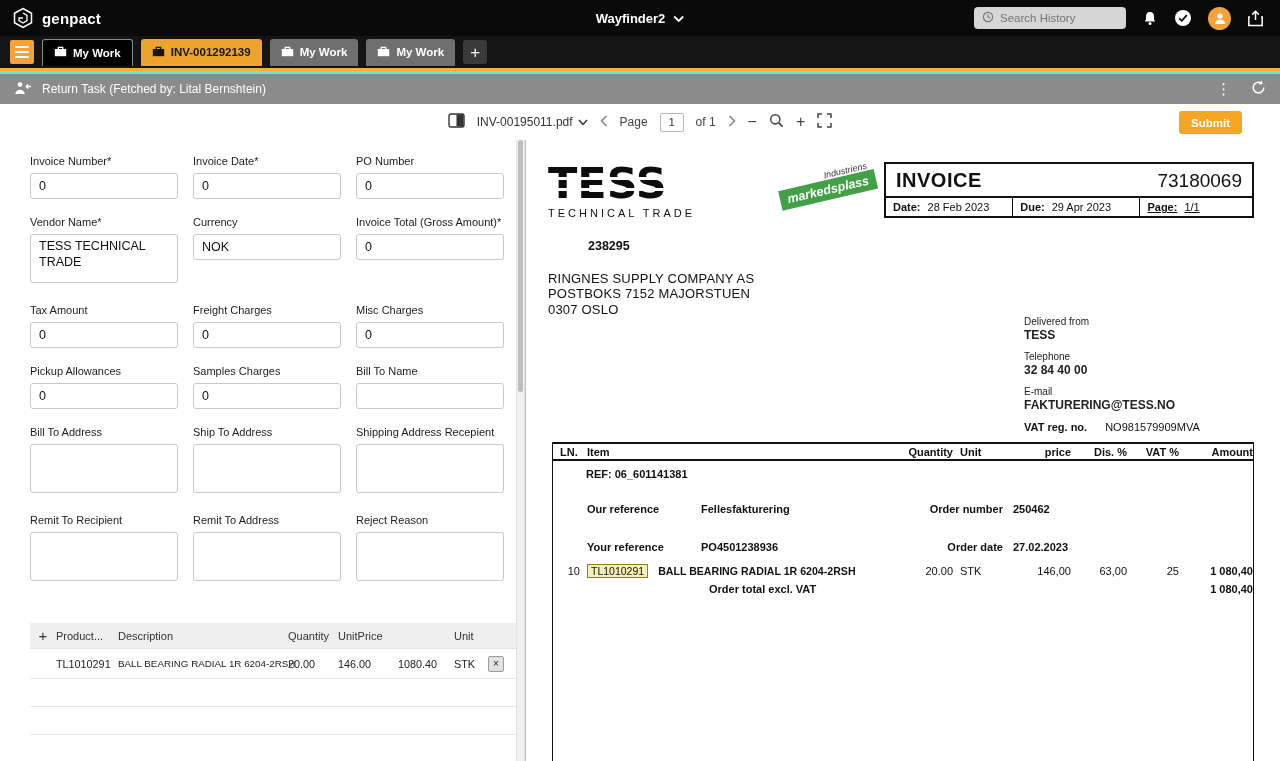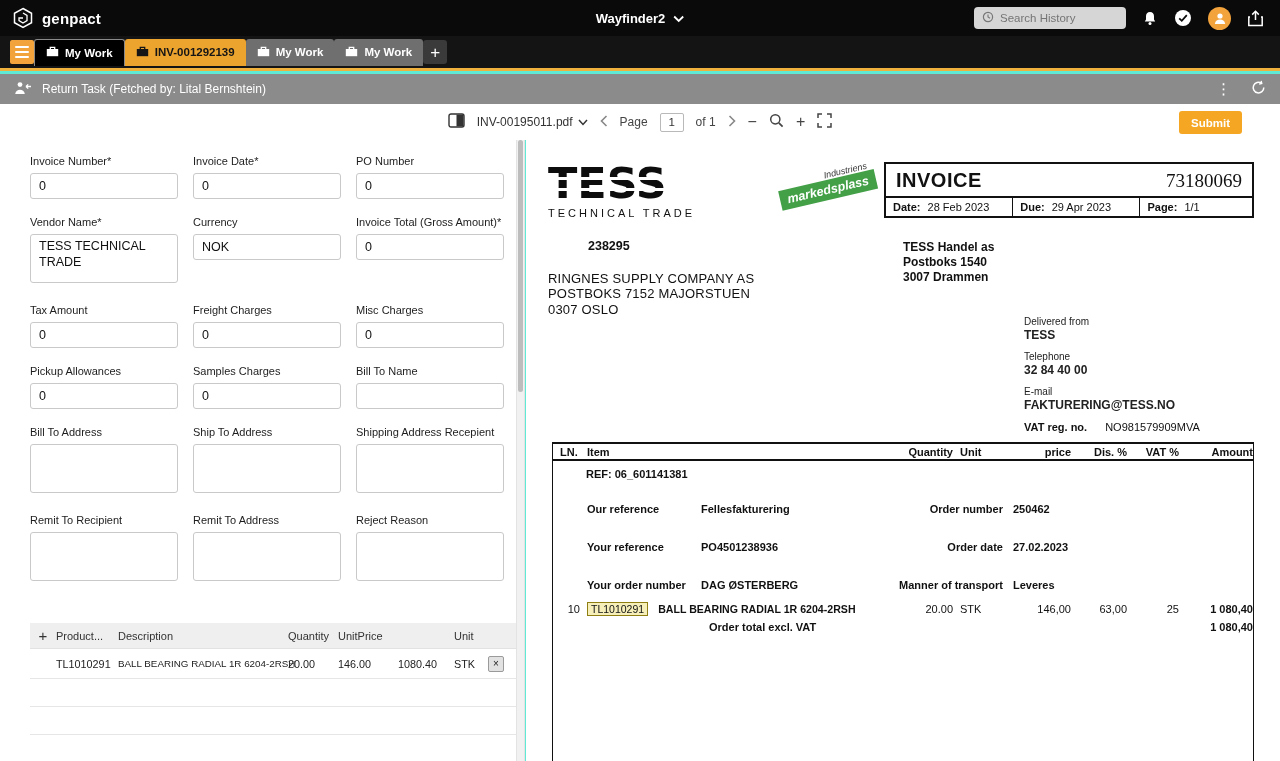--- a/index.html
+++ b/index.html
@@ -10,21 +10,21 @@
   .topbar { position:absolute; top:0; left:0; right:0; height:36px; background:#0a0a0a; display:flex; align-items:center; color:#fff; }
   .brand { display:flex; align-items:center; gap:8px; padding-left:12px; font-weight:bold; font-size:15px; letter-spacing:.2px; }
   .app-title { position:absolute; left:50%; transform:translateX(-50%); display:flex; align-items:center; gap:7px; font-size:13px; font-weight:bold; cursor:pointer; }
   .topbar-right { margin-left:auto; display:flex; align-items:center; gap:16px; padding-right:16px; }
   .search-box { width:152px; height:22px; background:#d6d6d6; border-radius:4px; display:flex; align-items:center; gap:6px; padding:0 8px; }
   .search-box input { border:none; background:transparent; font-size:11.5px; width:112px; outline:none; color:#333; font-family:inherit; }
   .avatar { width:23px; height:23px; border-radius:50%; background:#f2a33c; display:flex; align-items:center; justify-content:center; cursor:pointer; }
   .tb-icon { display:flex; align-items:center; cursor:pointer; }
 
   
-  .tabbar { position:absolute; top:36px; left:0; right:0; height:35px; background:#141414; border-bottom:3px solid #f0b23c; display:flex; align-items:center; gap:0; padding-left:10px; }
+  .tabbar { position:absolute; top:36px; left:0; right:0; height:35px; background:#141414; border-bottom:3px solid #f0b23c; display:flex; align-items:center; gap:8px; padding-left:10px; }
   .hamburger { width:24px; height:24px; background:#f2a33c; border-radius:2px; display:flex; flex-direction:column; justify-content:center; align-items:center; gap:3px; cursor:pointer; }
   .hamburger span { width:14px; height:2px; background:#fff; border-radius:1px; }
   .tab { height:27px; display:flex; align-items:center; gap:6px; padding:0 11px; border-radius:3px 3px 0 0; font-size:11.5px; font-weight:bold; color:#fff; cursor:pointer; white-space:nowrap; }
   .tab.first { background:#000; border:1px solid #8a8a8a; border-bottom:none; }
   .tab.active { background:#eda42f; color:#151515; }
   .tab.gray { background:#6f6f6f; }
   .tab-add { width:24px; height:24px; background:#3a3a3a; border-radius:3px; color:#fff; font-size:17px; line-height:1; display:flex; align-items:center; justify-content:center; cursor:pointer; }
 
   
   .taskbar { position:absolute; top:74px; left:0; right:0; height:30px; background:#8b8b8b; display:flex; align-items:center; color:#fff; font-size:12px; padding:0 14px; gap:10px; }
@@ -68,26 +68,26 @@
   .tess-sub { margin-top:3px; font-size:11px; letter-spacing:3px; font-weight:500; color:#111; }
   .cust-no { position:absolute; left:62px; top:99px; font-size:12.5px; font-weight:bold; }
   .buyer { position:absolute; left:22px; top:131px; font-size:13px; line-height:1.18; letter-spacing:.2px; }
   .stamp { position:absolute; left:252px; top:30px; width:98px; transform:rotate(-13deg); }
   .stamp-top { font-size:9px; color:#333; font-style:italic; text-align:right; padding-right:6px; }
   .stamp-green { background:#43a047; color:#fff; font-style:italic; font-weight:bold; font-size:12.5px; text-align:center; padding:3px 2px; }
 
   .inv-box { position:absolute; left:358px; top:22px; width:370px; border:2px solid #111; background:#fff; }
   .inv-head { display:flex; justify-content:space-between; align-items:baseline; padding:5px 10px 4px; }
   .inv-title { font-size:20px; font-weight:800; letter-spacing:.5px; }
-  .inv-no { font-size:19px;font-family:Liberation Serif, serif; }
+  .inv-no { font-size:19px; }
   .inv-sub { border-top:2px solid #111; display:flex; font-size:11px; height:20px; align-items:center; }
   .inv-sub .cell { display:flex; gap:7px; padding:0 7px; height:100%; align-items:center; }
   .inv-sub .cell + .cell { border-left:1.5px solid #111; }
   .inv-sub b { font-weight:bold; }
-  .inv-sub .c1 { flex:1.15; } .inv-sub .c2 { flex:1.15; } .inv-sub .c3 { flex:1; }
+  .inv-sub .c1 { flex:1.15; } .inv-sub .c2 { flex:1.15; } .inv-sub .c3 { flex:1;text-decoration:underline; }
 
   .supplier { position:absolute; left:377px; top:100px; font-size:12px; font-weight:bold; line-height:1.25; }
   .deliv { position:absolute; left:498px; top:176px; font-size:10px; color:#222; }
   .deliv .grp { margin-bottom:9px; }
   .deliv .val { font-size:12px; font-weight:bold; margin-top:1px; }
   .vatrow { position:absolute; left:498px; top:281px; font-size:11px; display:flex; gap:18px; }
   .vatrow b { font-weight:bold; }
 
   .items { position:absolute; left:26px; top:302px; width:702px; height:459px; border-left:1.5px solid #111; border-right:1.5px solid #111; }
   .igrid { display:grid; grid-template-columns:34px 292px 74px 40px 78px 56px 52px 76px; align-items:center; }
@@ -429,25 +429,20 @@
             <b>Due:</b>
             <span>29 Apr 2023</span>
           </span>
         <span class="cell c3">
             <b>Page:</b>
             <span>1/1</span>
           </span>
       </div>
     </div>
 
-    <div class="supplier">
-      <div>TESS Handel as</div>
-      <div>Postboks 1540</div>
-      <div>3007 Drammen</div>
-    </div>
 
     <div class="deliv">
       <div class="grp">
         <div>Delivered from</div>
         <div class="val">TESS</div>
       </div>
       <div class="grp">
         <div>Telephone</div>
         <div class="val">32 84 40 00</div>
       </div>
@@ -484,27 +479,20 @@
             <span></span>
           <span>250462</span>
         </div>
         <div class="refrow">
           <span>Your reference</span>
           <span>PO4501238936</span>
           <span class="rl2">Order date</span>
             <span></span>
           <span>27.02.2023</span>
         </div>
-        <div class="refrow">
-          <span>Your order number</span>
-          <span>DAG ØSTERBERG</span>
-          <span class="rl2">Manner of transport</span>
-            <span></span>
-          <span>Leveres</span>
-        </div>
       </div>
 
       <div class="igrid iline">
         <span class="lncell">10</span>
         <span class="itemcell">
           <span class="hl">TL1010291</span>
           <span class="idesc">BALL BEARING RADIAL 1R 6204-2RSH</span>
         </span>
         <span class="r">20.00</span>
         <span class="padl">STK</span>

